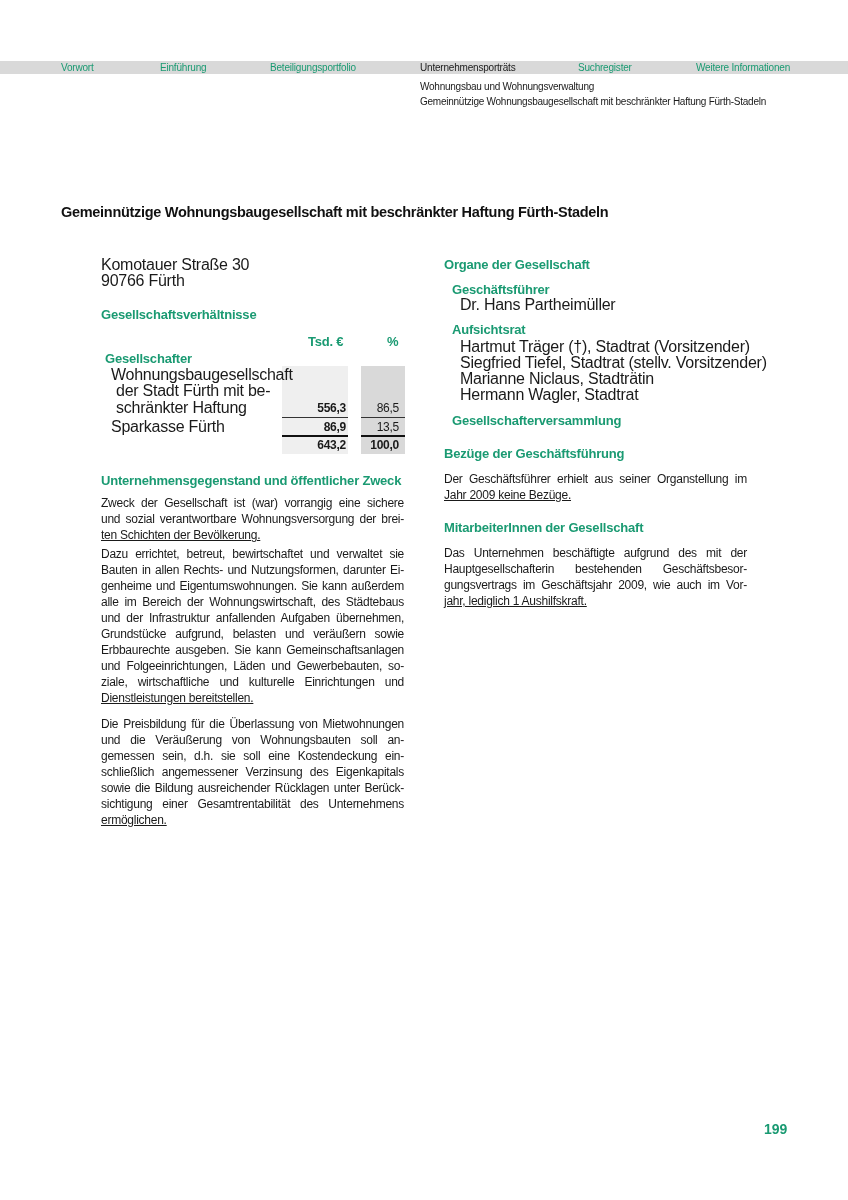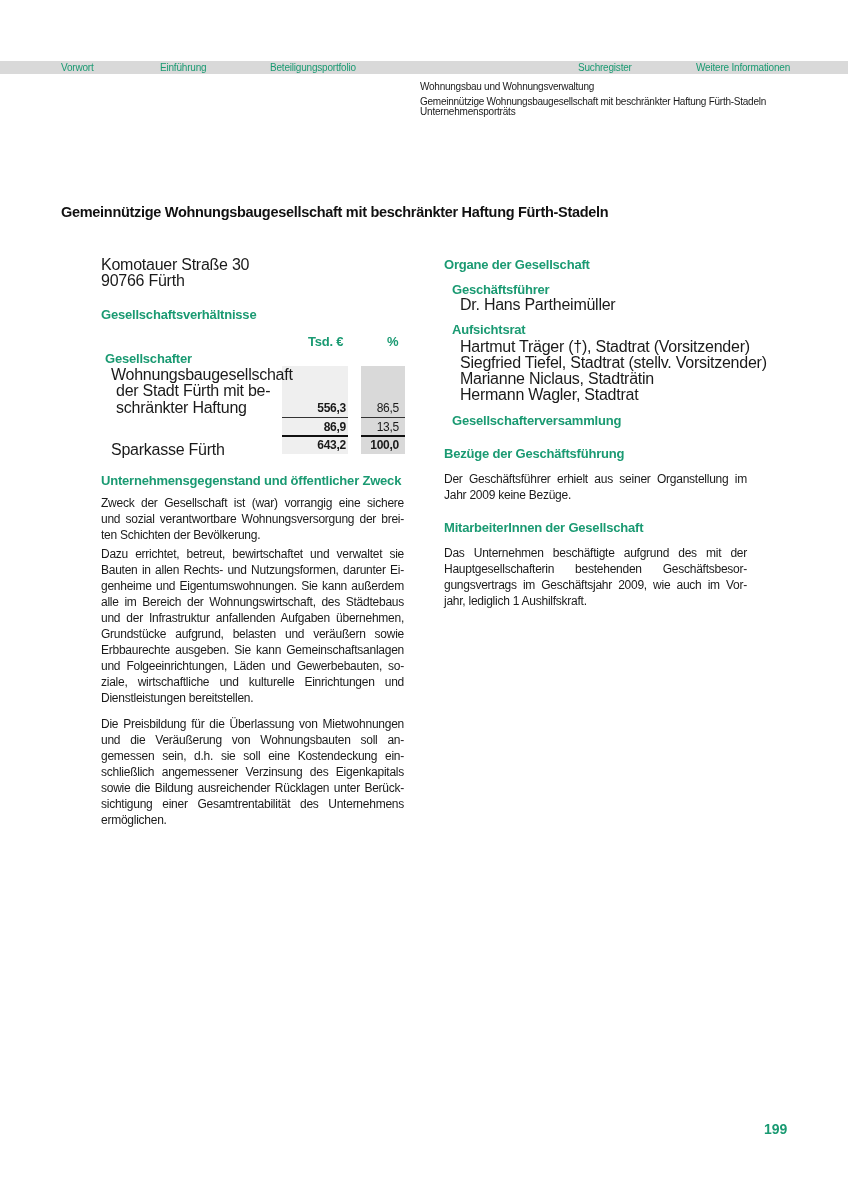--- a/index.html
+++ b/index.html
@@ -1,30 +1,30 @@
 <!DOCTYPE html>
 <html><head>
 <meta charset="utf-8">
 <style>
   html, body { margin: 0; padding: 0; background: #ffffff; }
   body { width: 848px; height: 1200px; position: relative; overflow: hidden;
          font-family: "Liberation Sans", sans-serif; color: #1a1a1a; }
   .navbar { position: absolute; left: 0; top: 61px; width: 848px; height: 13px; background: #d9d9d9; }
   .nav-item { position: absolute; top: 61px; font-size: 10px; line-height: 13px; color: #1a9a72;
               letter-spacing: -0.2px; white-space: nowrap; cursor: pointer; }
-  .nav-item.active { color: #1a1a1a; margin-top: 44px; }
+  .nav-item.active { color: #1a1a1a; }
   .crumb { position: absolute; left: 420px; font-size: 10px; line-height: 13px; color: #1a1a1a;
            letter-spacing: -0.25px; white-space: nowrap; }
   .page-title { position: absolute; left: 61px; top: 204px; font-size: 14.5px; font-weight: bold;
                 letter-spacing: -0.3px; white-space: nowrap; color: #111; }
   .h-sec { position: absolute; font-size: 13px; font-weight: bold; color: #1a9a72; white-space: nowrap; letter-spacing: -0.2px; }
   .txt { position: absolute; font-size: 16px; line-height: 16px; white-space: nowrap; letter-spacing: -0.25px; color: #1a1a1a; }
   .para { position: absolute; font-size: 12px; line-height: 16px; text-align: justify; letter-spacing: -0.25px; color: #1a1a1a; }
   .para .line { display: block; text-align: justify; text-align-last: justify; white-space: nowrap; }
-  .para .line.last { text-align-last: left; }
+  .para .line.last { text-align-last: left; text-decoration: underline; }
 
   
   .col-bg1 { position: absolute; left: 282px; top: 366px; width: 66px; height: 88px; background: #efefef; }
   .col-bg2 { position: absolute; left: 361px; top: 366px; width: 44px; height: 88px; background: #d9d9d9; }
   .num { position: absolute; font-size: 12px; line-height: 16px; text-align: right; white-space: nowrap; letter-spacing: -0.25px; }
   .num.c1 { left: 282px; width: 64px; font-weight: bold; }
   .num.c2 { left: 361px; width: 38px; }
   .num.b { font-weight: bold; }
   .rule { position: absolute; height: 1px; background: #333; }
   .rule.thick { height: 2px; background: #111; }
@@ -63,21 +63,21 @@
   <div class="txt" style="left:111px; top:367px">Wohnungsbaugesellschaft</div>
   <div class="txt" style="left:116px; top:383px">der Stadt Fürth mit be-</div>
   <div class="txt" style="left:116px; top:400px">schränkter Haftung</div>
   <div class="num c1" style="top:400px">556,3</div>
   <div class="num c2" style="top:400px">86,5</div>
 </div>
 <div class="rule" style="left:282px; top:417px; width:66px"></div>
 <div class="rule" style="left:361px; top:417px; width:44px"></div>
 
 <div>
-  <div class="txt" style="left:111px; top:442px">Sparkasse Fürth</div>
+  <div class="txt" style="left:111px; top:419px">Sparkasse Fürth</div>
   <div class="num c1" style="top:419px">86,9</div>
   <div class="num c2" style="top:419px">13,5</div>
 </div>
 <div class="rule thick" style="left:282px; top:435px; width:66px"></div>
 <div class="rule thick" style="left:361px; top:435px; width:44px"></div>
 
 <div>
   <div class="num c1 b" style="top:437px">643,2</div>
   <div class="num c2 b" style="top:437px">100,0</div>
 </div>

